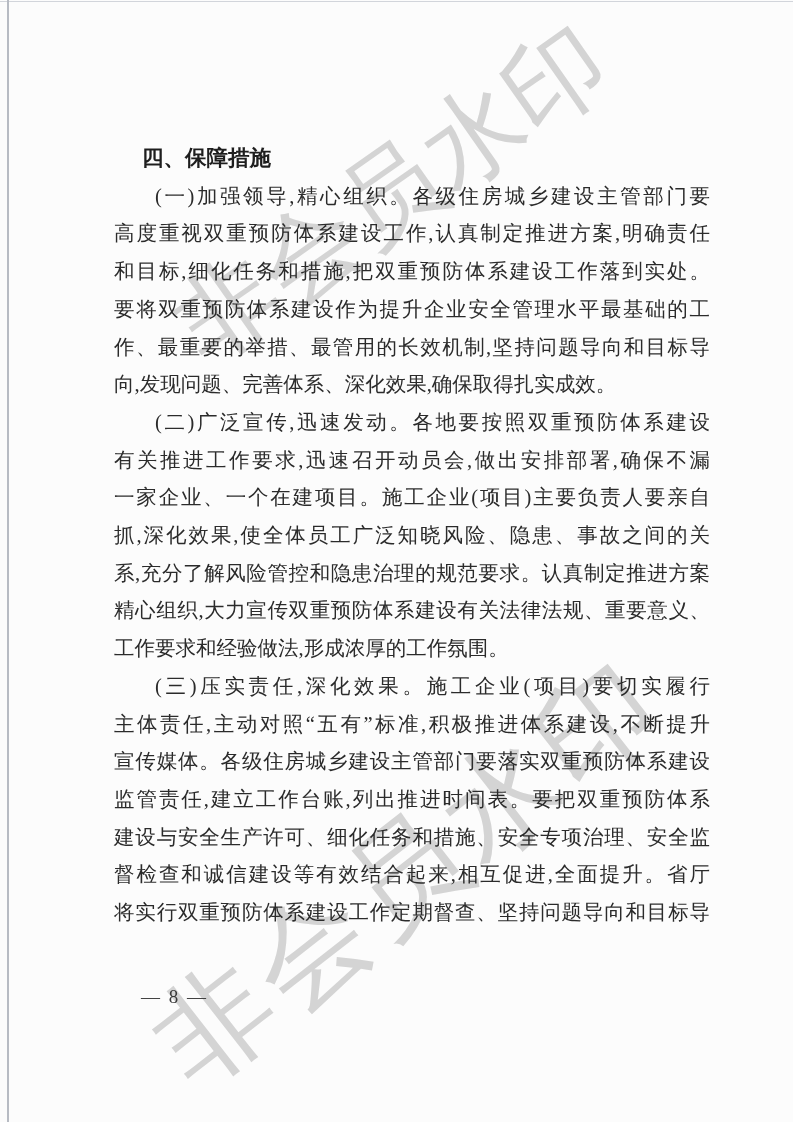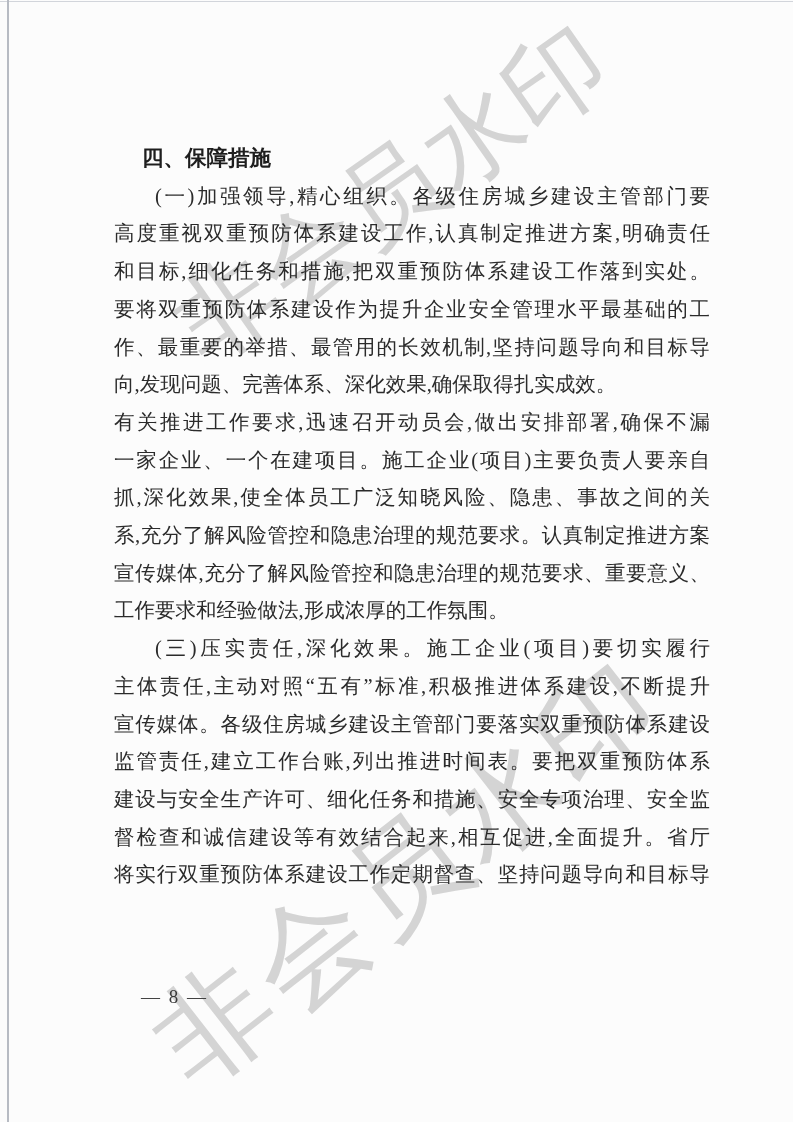--- a/index.html
+++ b/index.html
@@ -103,25 +103,26 @@
 
     <div class="line heading">四、保障措施</div>
 
     <div class="line first">(一)加强领导,精心组织。各级住房城乡建设主管部门要</div>
     <div class="line">高度重视双重预防体系建设工作,认真制定推进方案,明确责任</div>
     <div class="line">和目标,细化任务和措施,把双重预防体系建设工作落到实处。</div>
     <div class="line">要将双重预防体系建设作为提升企业安全管理水平最基础的工</div>
     <div class="line">作、最重要的举措、最管用的长效机制,坚持问题导向和目标导</div>
     <div class="line endline">向,发现问题、完善体系、深化效果,确保取得扎实成效。</div>
 
+    <div class="line first">(二)广泛宣传,迅速发动。各地要按照双重预防体系建设</div>
     <div class="line">有关推进工作要求,迅速召开动员会,做出安排部署,确保不漏</div>
     <div class="line">一家企业、一个在建项目。施工企业(项目)主要负责人要亲自</div>
     <div class="line">抓,深化效果,使全体员工广泛知晓风险、隐患、事故之间的关</div>
     <div class="line">系,充分了解风险管控和隐患治理的规范要求。认真制定推进方案</div>
-    <div class="line">宣传媒体,充分了解风险管控和隐患治理的规范要求、重要意义、</div>
+    <div class="line">精心组织,大力宣传双重预防体系建设有关法律法规、重要意义、</div>
     <div class="line endline">工作要求和经验做法,形成浓厚的工作氛围。</div>
 
     <div class="line first">(三)压实责任,深化效果。施工企业(项目)要切实履行</div>
     <div class="line">主体责任,主动对照“五有”标准,积极推进体系建设,不断提升</div>
     <div class="line">宣传媒体。各级住房城乡建设主管部门要落实双重预防体系建设</div>
     <div class="line">监管责任,建立工作台账,列出推进时间表。要把双重预防体系</div>
     <div class="line">建设与安全生产许可、细化任务和措施、安全专项治理、安全监</div>
     <div class="line">督检查和诚信建设等有效结合起来,相互促进,全面提升。省厅</div>
     <div class="line">将实行双重预防体系建设工作定期督查、坚持问题导向和目标导</div>
 

